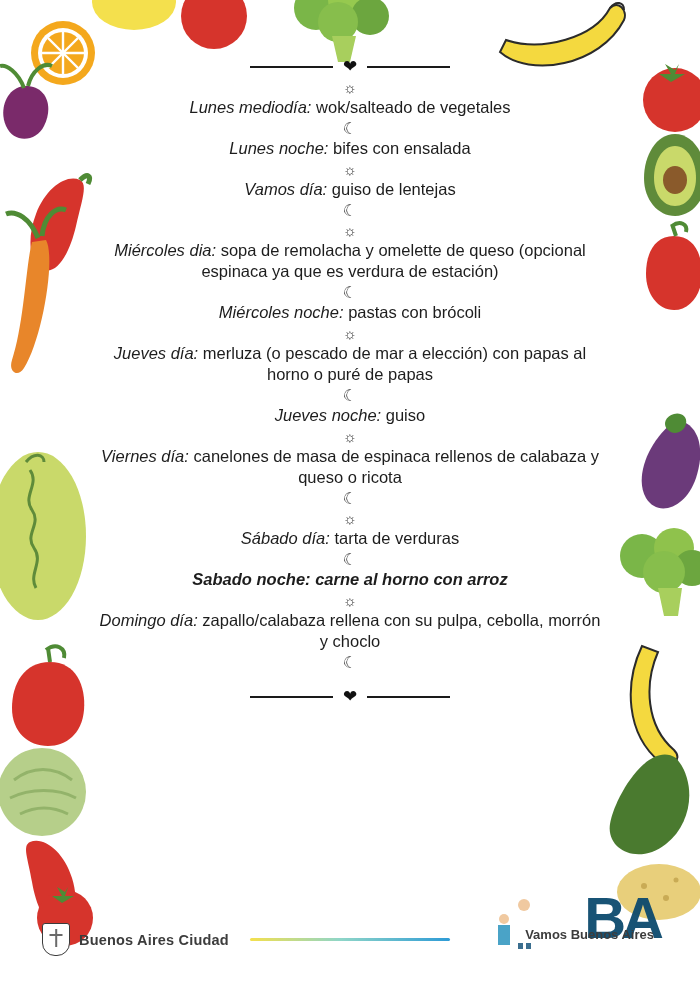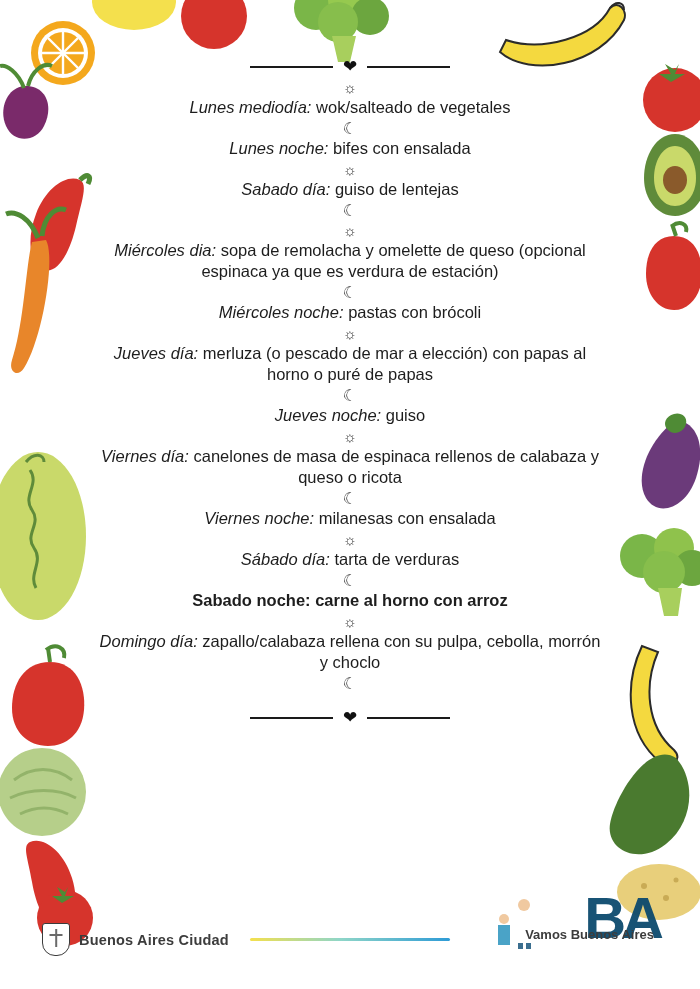--- a/index.html
+++ b/index.html
@@ -74,20 +74,21 @@
     color: #1d1d1d;
     padding: 0 4px;
     margin: 0 0 1px 0;
   }
   .meal .day {
     font-weight: normal;
     font-style: italic;
   }
   .meal.bold-all {
     font-weight: bold;
+    font-style: italic;
   }
 
   
   .footer {
     position: absolute;
     left: 0;
     bottom: 26px;
     width: 700px;
     height: 44px;
     z-index: 10;
@@ -294,21 +295,21 @@
     </div>
 
     <div class="sym moon">☾</div>
     <div class="meal">
       <span class="day">Lunes noche:</span>
       <span>bifes con ensalada</span>
     </div>
 
     <div class="sym">☼</div>
     <div class="meal">
-      <span class="day">Sabado día:</span>
+      <span class="day">Vamos día:</span>
       <span>guiso de lentejas</span>
     </div>
 
     <div class="sym moon">☾</div>
 
     <div class="sym">☼</div>
     <div class="meal">
       <span class="day">Miércoles dia:</span>
       <span>sopa de remolacha y omelette de queso (opcional espinaca ya que es verdura de estación)</span>
     </div>
@@ -331,24 +332,20 @@
       <span>guiso</span>
     </div>
 
     <div class="sym">☼</div>
     <div class="meal">
       <span class="day">Viernes día:</span>
       <span>canelones de masa de espinaca rellenos de calabaza y queso o ricota</span>
     </div>
 
     <div class="sym moon">☾</div>
-    <div class="meal">
-      <span class="day">Viernes noche:</span>
-      <span>milanesas con ensalada</span>
-    </div>
 
     <div class="sym">☼</div>
     <div class="meal">
       <span class="day">Sábado día:</span>
       <span>tarta de verduras</span>
     </div>
 
     <div class="sym moon">☾</div>
     <div class="meal bold-all">
       <span>Sabado noche: carne al horno con arroz</span>

